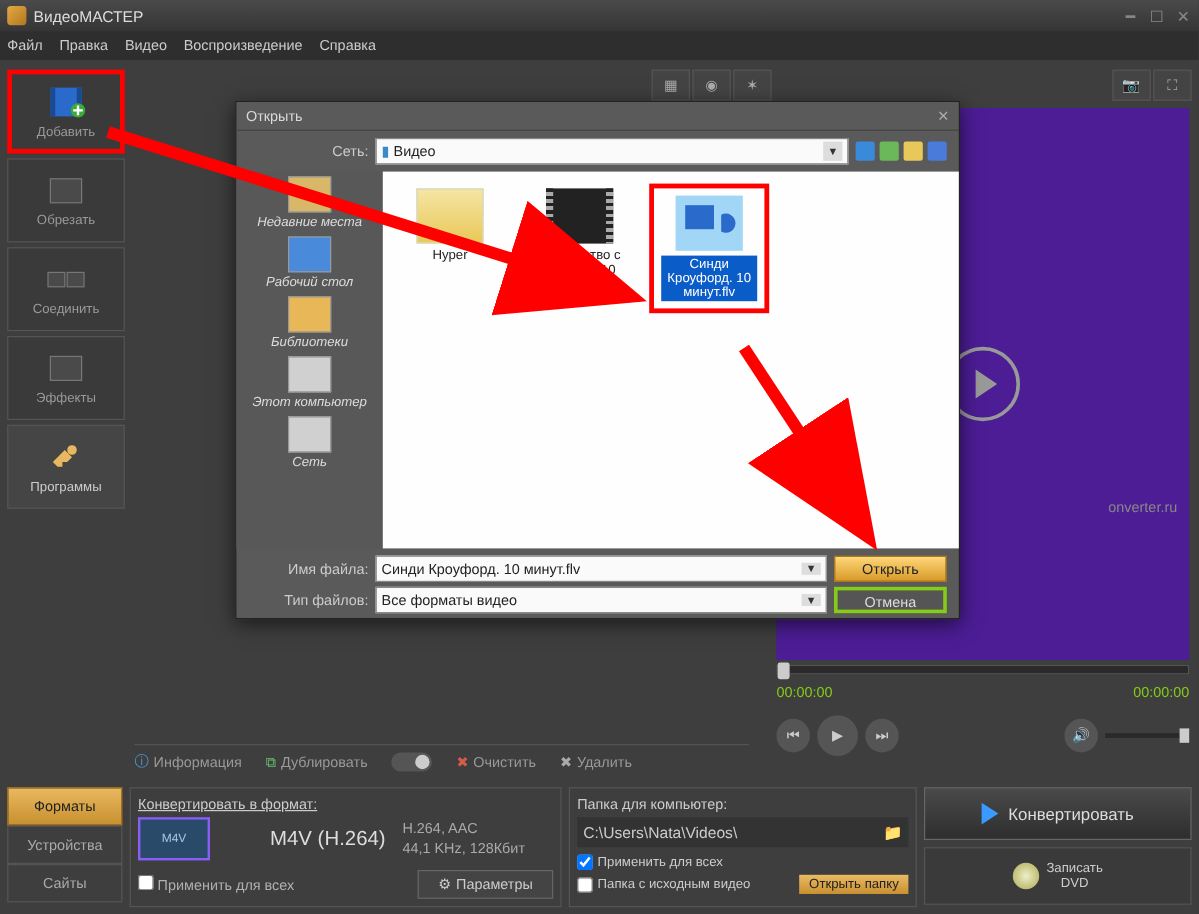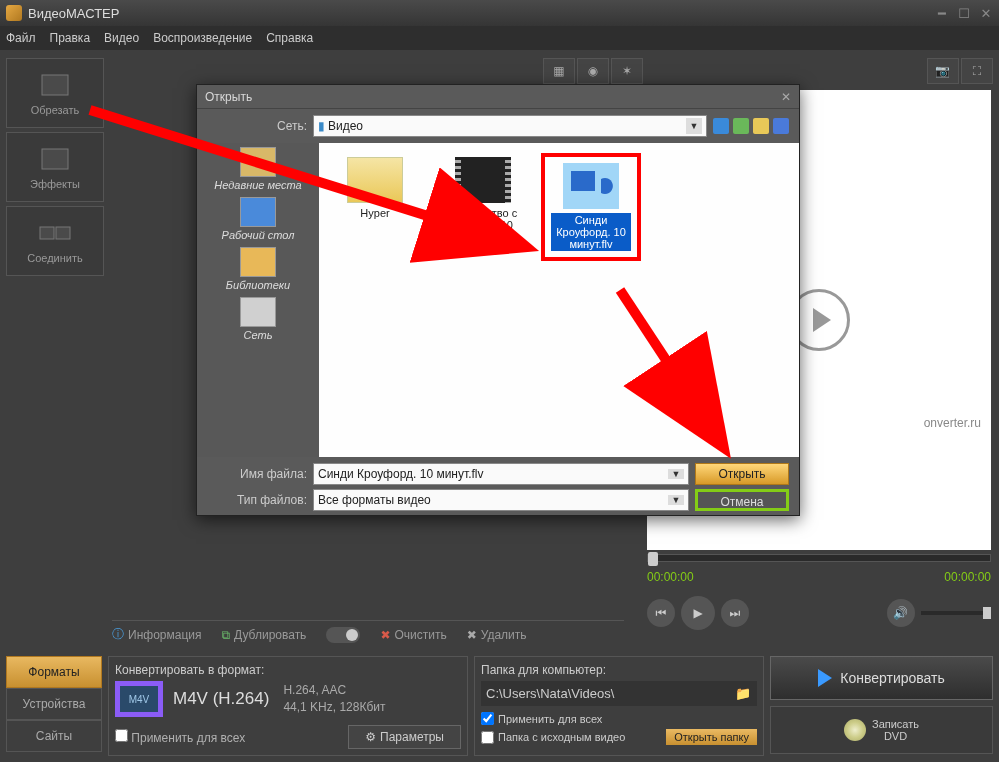--- a/index.html
+++ b/index.html
@@ -15,21 +15,21 @@
 
 .toolstrip { position:absolute; top:58px; right:6px; display:flex; gap:2px; }
 .toolstrip .tbtn { width:32px; height:26px; background:#444; border:1px solid #555; display:flex; align-items:center; justify-content:center; color:#aaa; }
 
 .sidebar { position:absolute; left:6px; top:58px; width:98px; }
 .sidebtn { width:98px; height:70px; border:1px solid #555; margin-bottom:4px; display:flex; flex-direction:column; align-items:center; justify-content:center; gap:5px; color:#999; background:#3a3a3a; font-size:11px; }
 .sidebtn.first { border:4px solid #f00; }
 .sidebtn.active { background:#454545; color:#ccc; }
 .sidebtn .ic { width:34px; height:28px; }
 
-.preview { position:absolute; right:8px; top:90px; width:344px; height:460px; background:#ffffff; display:flex; align-items:center; justify-content:center; }
+.preview { position:absolute; right:8px; top:90px; width:344px; height:460px; background:#4c1d95; display:flex; align-items:center; justify-content:center; }
 .preview .wm { position:absolute; right:10px; bottom:120px; color:#888; font-size:12px; }
 .playicon { width:62px; height:62px; border:3px solid #999; border-radius:50%; display:flex; align-items:center; justify-content:center; }
 .playicon::after { content:""; border-left:18px solid #999; border-top:12px solid transparent; border-bottom:12px solid transparent; margin-left:5px; }
 
 .timeline { position:absolute; right:8px; top:554px; width:344px; height:50px; }
 .timeline .bar { height:8px; background:#2a2a2a; border:1px solid #555; position:relative; }
 .timeline .knob { position:absolute; left:0; top:-3px; width:10px; height:14px; background:#ccc; border-radius:2px; }
 .timeline .times { display:flex; justify-content:space-between; margin-top:8px; color:#84cc16; }
 .pcontrols { position:absolute; right:8px; top:596px; width:344px; display:flex; align-items:center; gap:6px; }
 .pcontrols .pb { width:28px; height:28px; background:#555; border-radius:50%; display:flex; align-items:center; justify-content:center; color:#ccc; }
@@ -41,24 +41,24 @@
 .midtool { position:absolute; left:112px; top:620px; width:512px; height:26px; display:flex; align-items:center; gap:20px; color:#999; border-top:1px solid #555; padding-top:2px; }
 .midtool span { display:flex; align-items:center; gap:4px; }
 .toggle { width:34px; height:16px; background:#555; border-radius:8px; position:relative; }
 .toggle::after { content:""; position:absolute; right:2px; top:2px; width:12px; height:12px; background:#ccc; border-radius:50%; }
 
 .bottom { position:absolute; left:6px; top:656px; right:6px; height:100px; display:flex; gap:6px; }
 .tabcol { width:96px; display:flex; flex-direction:column; }
 .tabcol .tab { height:32px; border:1px solid #555; display:flex; align-items:center; justify-content:center; font-size:12px; color:#aaa; }
 .tabcol .tab.act { background:linear-gradient(#e8b860,#c89030); color:#222; border:1px solid #b07820;}
 .fmt { flex:0 0 360px; border:1px solid #555; padding:6px; }
-.fmt .h { color:#ccc; margin-bottom:4px; }
+.fmt .h { color:#ccc; margin-bottom:4px;text-decoration:underline; }
 .fmt .row { display:flex; align-items:center; gap:10px; }
-.fmt .fic { width:48px; height:36px; background:#2a4a6a; border:5px solid #8b5cf6; display:flex; align-items:center; justify-content:center; color:#a0c8e8; font-size:10px; }
-.fmt .name { font-size:17px; color:#ddd; }
+.fmt .fic { width:60px; height:36px; background:#2a4a6a; border:2px solid #8b5cf6; display:flex; align-items:center; justify-content:center; color:#a0c8e8; font-size:10px; }
+.fmt .name { font-size:17px; color:#ddd;margin-left:40px; }
 .fmt .det { font-size:12px; color:#aaa; padding-left:4px; line-height:1.4; }
 .fmt .foot { display:flex; align-items:center; gap:8px; margin-top:8px; }
 .fmt .pbtn { padding:4px 16px; background:#444; border:1px solid #666; color:#ccc; margin-left:auto; display:flex; align-items:center; gap:4px;}
 .savecol { flex:0 0 290px; border:1px solid #555; padding:6px; color:#ccc; }
 .savecol .path { background:#333; padding:5px; margin:4px 0 6px; display:flex; align-items:center; justify-content:space-between; font-size:13px; }
 .savecol .cks { display:flex; flex-direction:column; gap:4px; font-size:11px; }
 .savecol .cks label{ display:flex; align-items:center; gap:4px;}
 .openf { background:linear-gradient(#eaba63,#c89030); color:#222; padding:2px 8px; }
 .actcol { flex:1; display:flex; flex-direction:column; gap:6px; }
 .convbtn { height:44px; background:linear-gradient(#4a4a4a,#2e2e2e); border:1px solid #666; color:#ddd; display:flex; align-items:center; justify-content:center; gap:8px; font-size:14px; }
@@ -125,38 +125,55 @@
   <div class="tbtn">▦</div>
   <div class="tbtn">◉</div>
   <div class="tbtn">✶</div>
 </div>
 <div class="toolstrip">
   <div class="tbtn">📷</div>
   <div class="tbtn">⛶</div>
 </div>
 
 <div class="sidebar">
+  <div class="sidebtn first">
+    <svg class="ic" viewBox="0 0 34 28">
+        <rect x="4" y="2" width="26" height="24" fill="#2a6aca"></rect>
+        <rect x="4" y="2" width="4" height="24" fill="#1a4a90"></rect>
+        <rect x="26" y="2" width="4" height="24" fill="#1a4a90"></rect>
+        <circle cx="27" cy="21" r="6" fill="#3aaa3a"></circle>
+        <path d="M27 17v8M23 21h8" stroke="#fff" stroke-width="2"></path>
+      </svg>
+    <span>Добавить</span>
+  </div>
   <div class="sidebtn">
     <svg class="ic" viewBox="0 0 34 28">
         <rect x="4" y="4" width="26" height="20" fill="#4a4a4a" stroke="#777"></rect>
       </svg>
     <span>Обрезать</span>
-  </div>
-  <div class="sidebtn">
-    <svg class="ic" viewBox="0 0 34 28">
-        <rect x="4" y="4" width="26" height="20" fill="#4a4a4a" stroke="#777"></rect>
-      </svg>
-    <span>Эффекты</span>
   </div>
   <div class="sidebtn">
     <svg class="ic" viewBox="0 0 34 28">
         <rect x="2" y="8" width="14" height="12" fill="#4a4a4a" stroke="#777"></rect>
         <rect x="18" y="8" width="14" height="12" fill="#4a4a4a" stroke="#777"></rect>
       </svg>
     <span>Соединить</span>
+  </div>
+  <div class="sidebtn">
+    <svg class="ic" viewBox="0 0 34 28">
+        <rect x="4" y="4" width="26" height="20" fill="#4a4a4a" stroke="#777"></rect>
+      </svg>
+    <span>Эффекты</span>
+  </div>
+  <div class="sidebtn active">
+    <svg class="ic" viewBox="0 0 34 28">
+        <path d="M6 18l10-10 6 6-4 4h-4v4h-4z" fill="#e8b860"></path>
+        <circle cx="22" cy="8" r="4" fill="#e8b860"></circle>
+      </svg>
+    <span>Программы</span>
   </div>
 </div>
 
 <div class="preview">
   <div class="playicon"></div>
   <span class="wm">onverter.ru</span>
 </div>
 <div class="timeline">
   <div class="bar">
       <div class="knob"></div>
@@ -286,20 +303,24 @@
       <div class="pl">
           <div class="pic" style="background:#4a8ada"></div>
           <span>Рабочий стол</span>
         </div>
       <div class="pl">
           <div class="pic" style="background:#e8b858"></div>
           <span>Библиотеки</span>
         </div>
       <div class="pl">
           <div class="pic" style="background:#d0d0d0"></div>
+          <span>Этот компьютер</span>
+        </div>
+      <div class="pl">
+          <div class="pic" style="background:#d0d0d0"></div>
           <span>Сеть</span>
         </div>
     </div>
     <div class="dfiles">
       <div class="fitem">
         <div class="fic2"></div>
         <span>Hyper</span>
       </div>
       <div class="fitem">
         <div class="fic3"></div>

